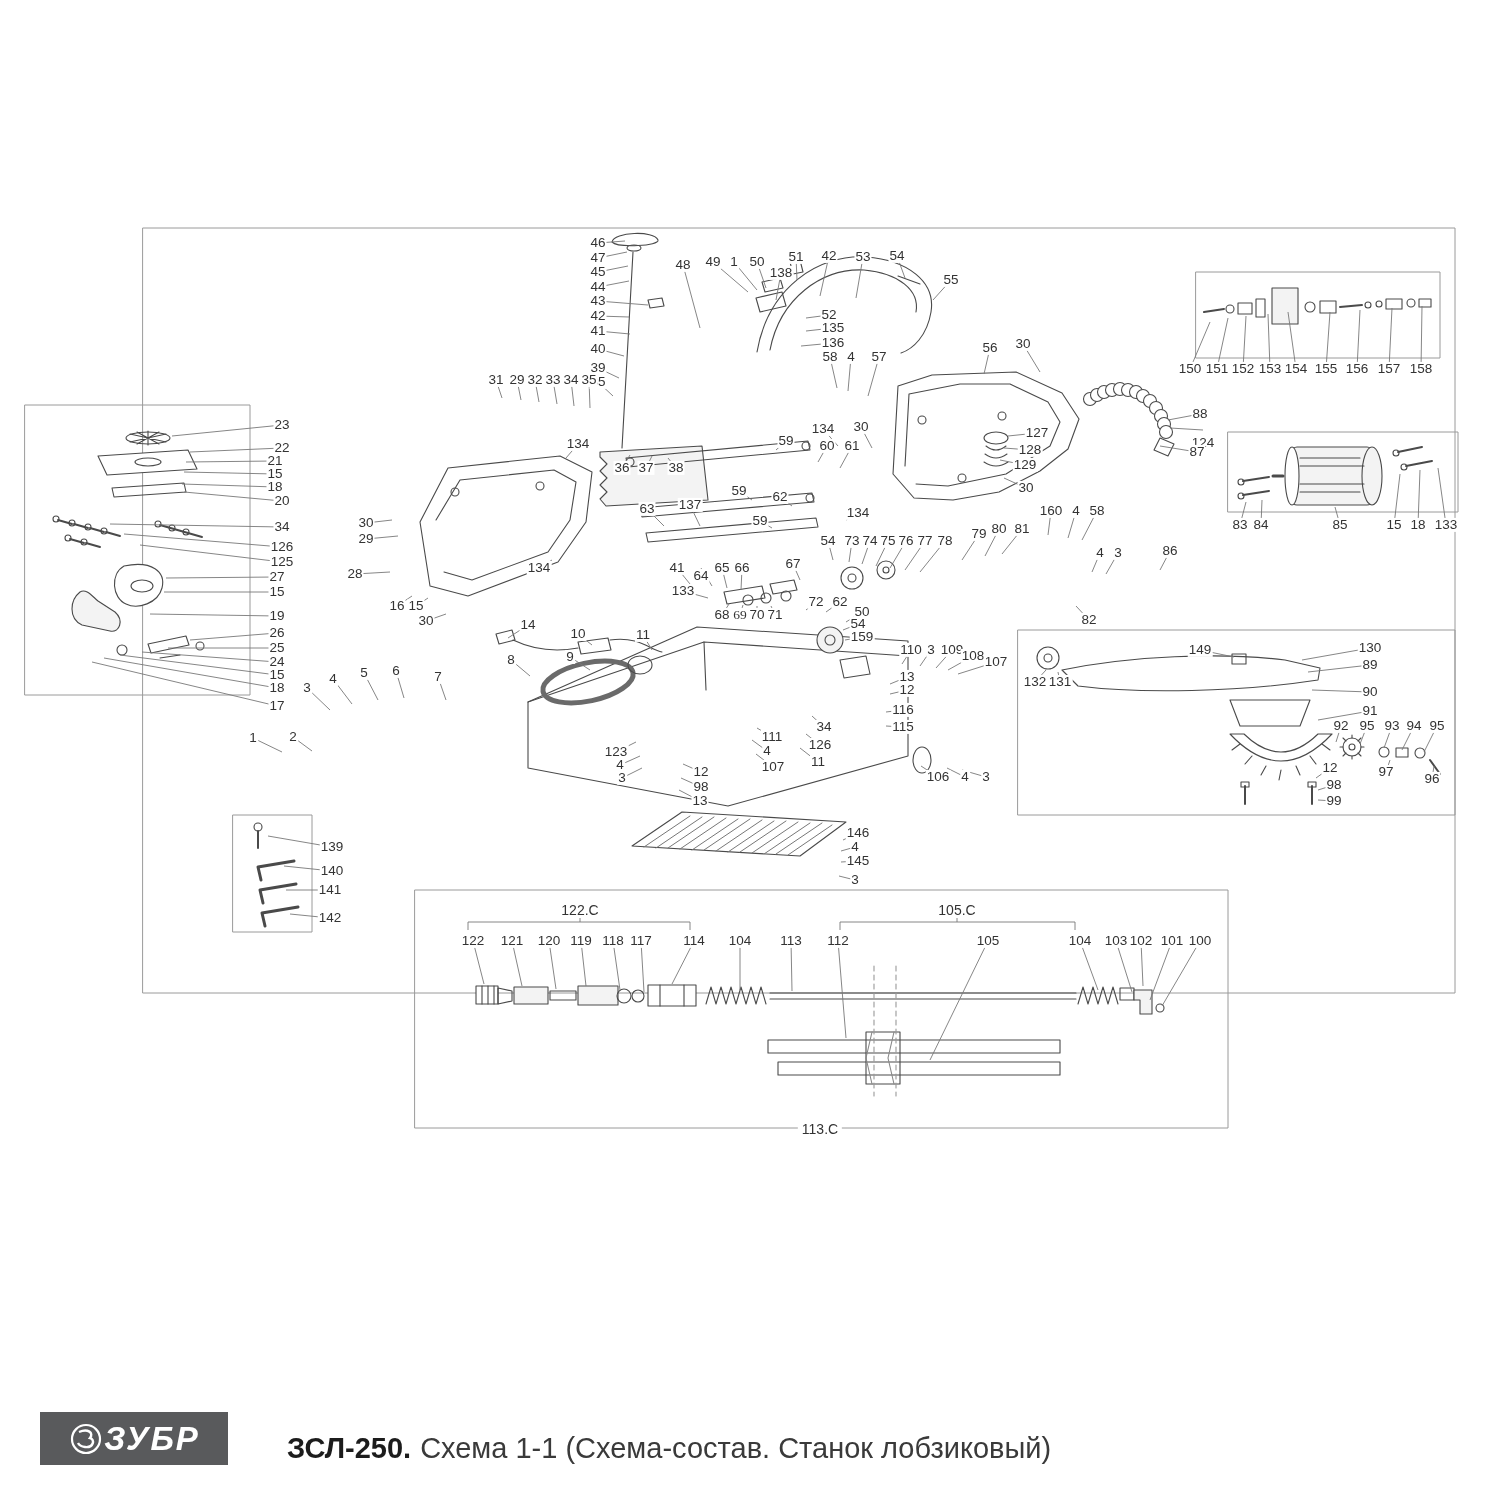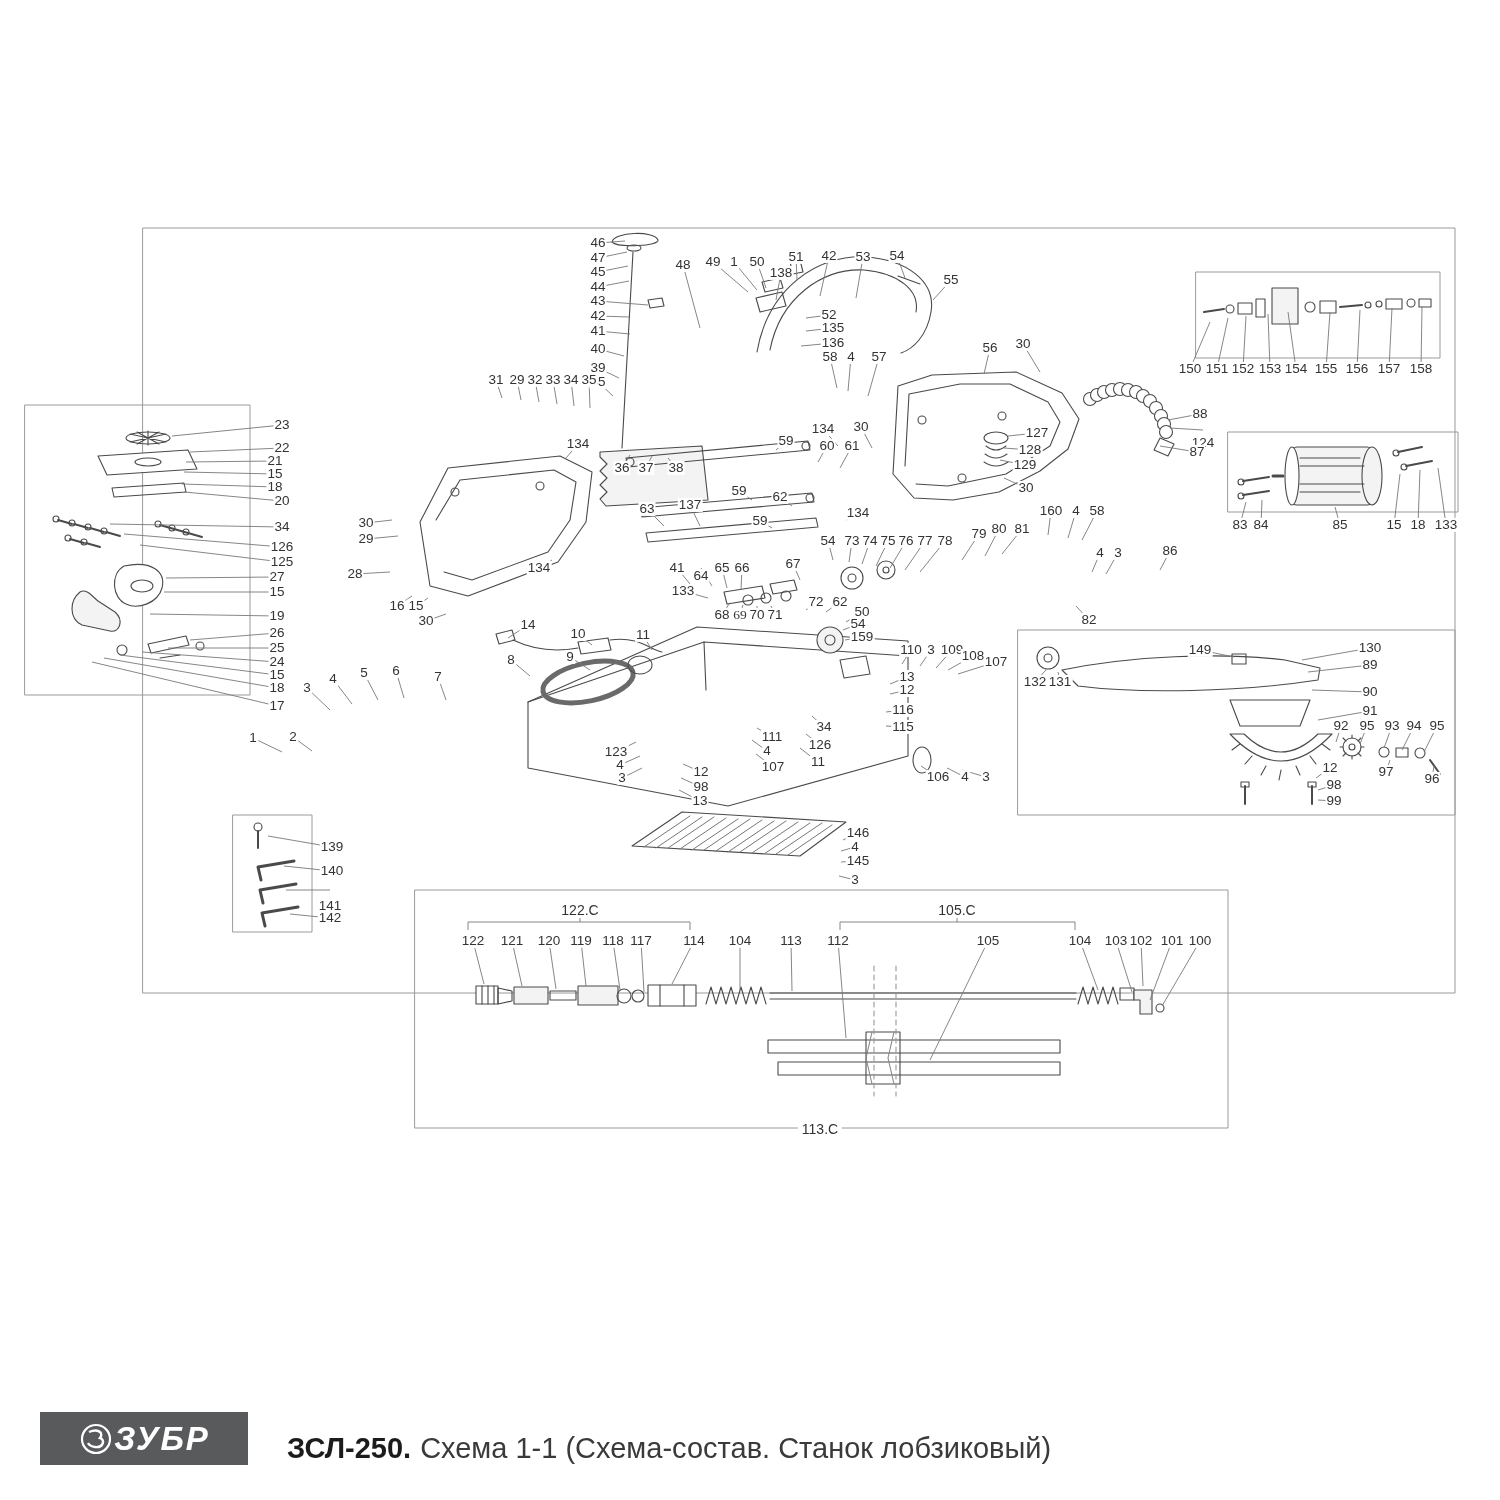--- a/index.html
+++ b/index.html
@@ -21,21 +21,21 @@
   #artwork .box{stroke:#9a9a9a;stroke-width:1}
   #artwork .sw2{stroke-width:2}
   #artwork .sw3{stroke-width:3}
   #artwork .belt{stroke:#6a6a6a;stroke-width:5}
   #artwork .hatch{stroke:#777;stroke-width:1}
   #artwork .dash{stroke:#999;stroke-dasharray:5 4}
   #artwork .brk{stroke:#888}
   #leaders line{stroke:#787878;stroke-width:0.9;}
   
   .footer{position:absolute;left:0;bottom:0;width:1500px;height:110px;}
-  .logo{position:absolute;left:40px;top:22px;width:208px;height:53px;background:#595a5c;
+  .logo{position:absolute;left:40px;top:22px;width:188px;height:53px;background:#595a5c;
         display:flex;align-items:center;justify-content:center;gap:0;}
   .logo-text{color:#fff;font-weight:700;font-style:italic;font-size:33px;letter-spacing:2px;}
   .title{position:absolute;left:287px;top:22px;height:53px;display:flex;align-items:flex-end;
          font-size:29px;color:#2f2f2f;}
   .title .bold{font-weight:700;color:#1c1c1c;}
   .title .rest{font-weight:400;margin-left:9px;color:#3a3a3a;}
 </style>
 </head>
 <body>
 
@@ -657,21 +657,21 @@
       <span class="callout" style="left: 1392px; top: 726px;">93</span>
       <span class="callout" style="left: 1414px; top: 726px;">94</span>
       <span class="callout" style="left: 1437px; top: 726px;">95</span>
       <span class="callout" style="left: 1330px; top: 768px;">12</span>
       <span class="callout" style="left: 1334px; top: 785px;">98</span>
       <span class="callout" style="left: 1334px; top: 801px;">99</span>
       <span class="callout" style="left: 1386px; top: 772px;">97</span>
       <span class="callout" style="left: 1432px; top: 779px;">96</span>
       <span class="callout" style="left: 332px; top: 847px;">139</span>
       <span class="callout" style="left: 332px; top: 871px;">140</span>
-      <span class="callout" style="left: 330px; top: 890px; margin-top: 16px;">141</span>
+      <span class="callout" style="left: 330px; top: 890px;">141</span>
       <span class="callout" style="left: 330px; top: 918px;">142</span>
       <span class="callout" style="left: 473px; top: 941px;">122</span>
       <span class="callout" style="left: 512px; top: 941px;">121</span>
       <span class="callout" style="left: 549px; top: 941px;">120</span>
       <span class="callout" style="left: 581px; top: 941px;">119</span>
       <span class="callout" style="left: 613px; top: 941px;">118</span>
       <span class="callout" style="left: 641px; top: 941px;">117</span>
       <span class="callout" style="left: 694px; top: 941px;">114</span>
       <span class="callout" style="left: 740px; top: 941px;">104</span>
       <span class="callout" style="left: 791px; top: 941px;">113</span>

